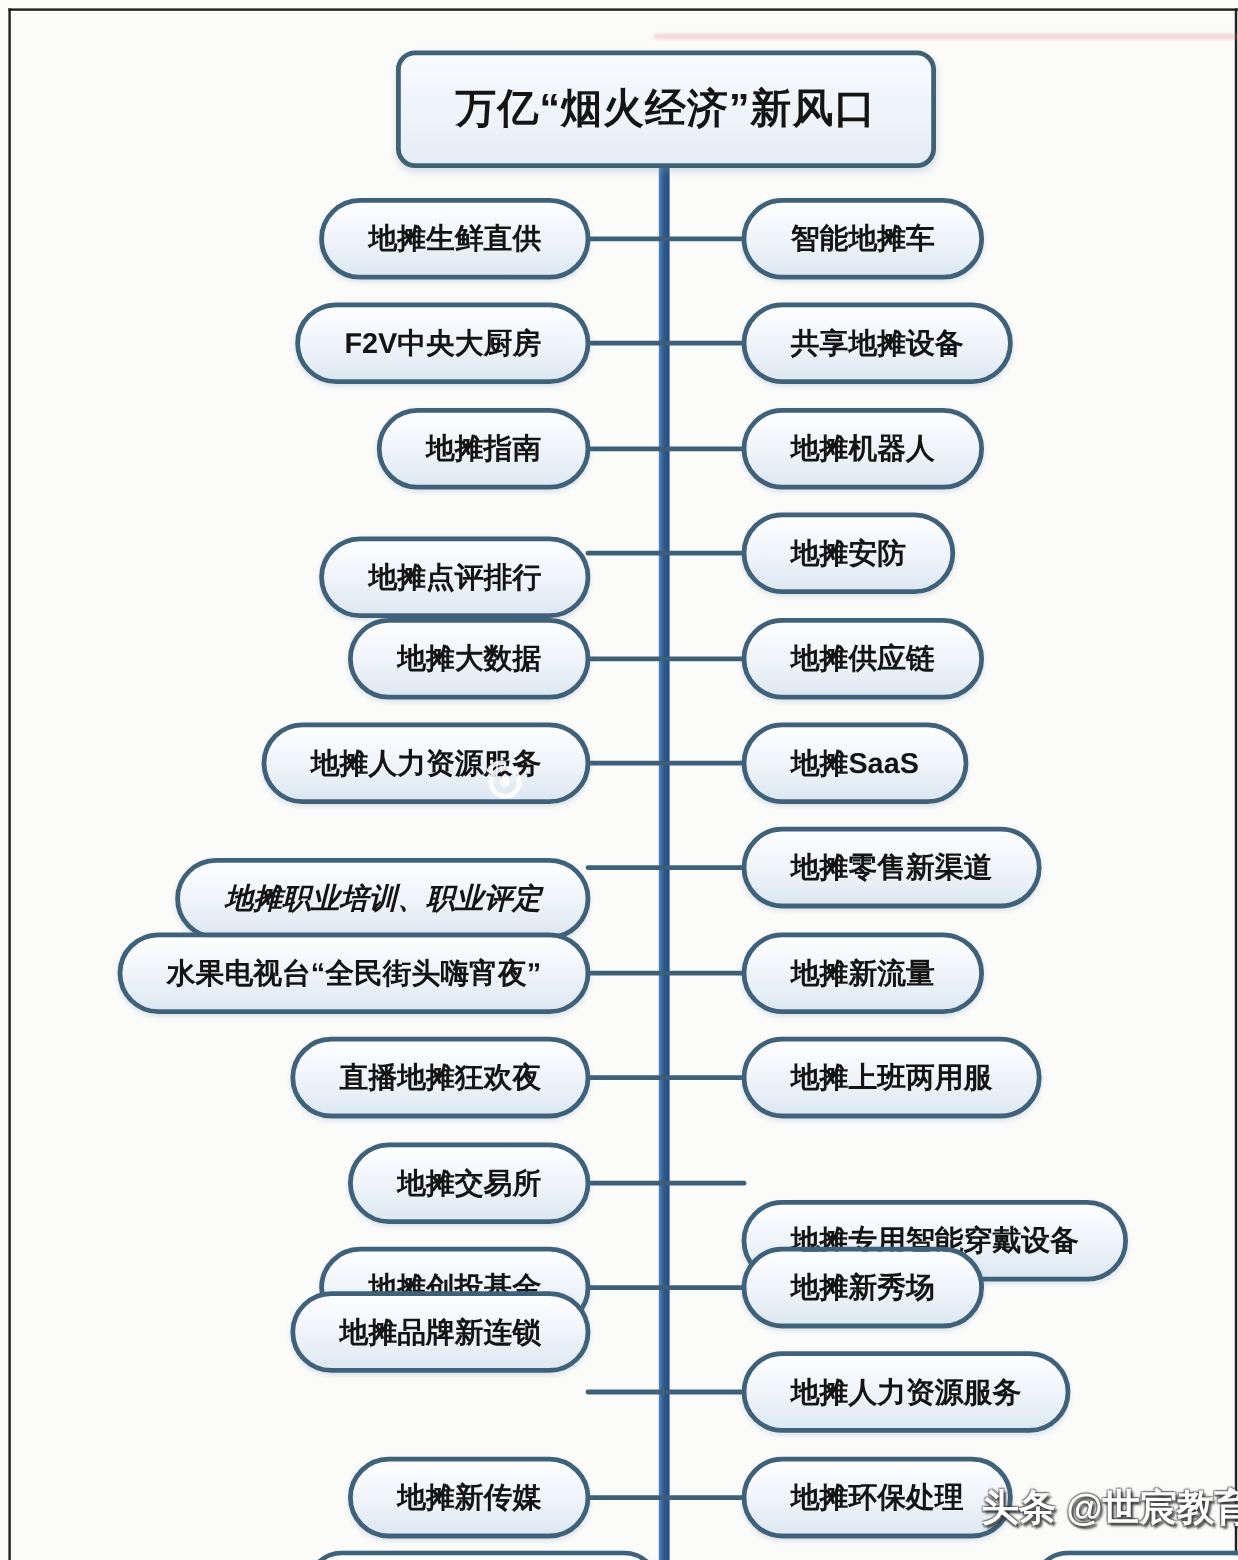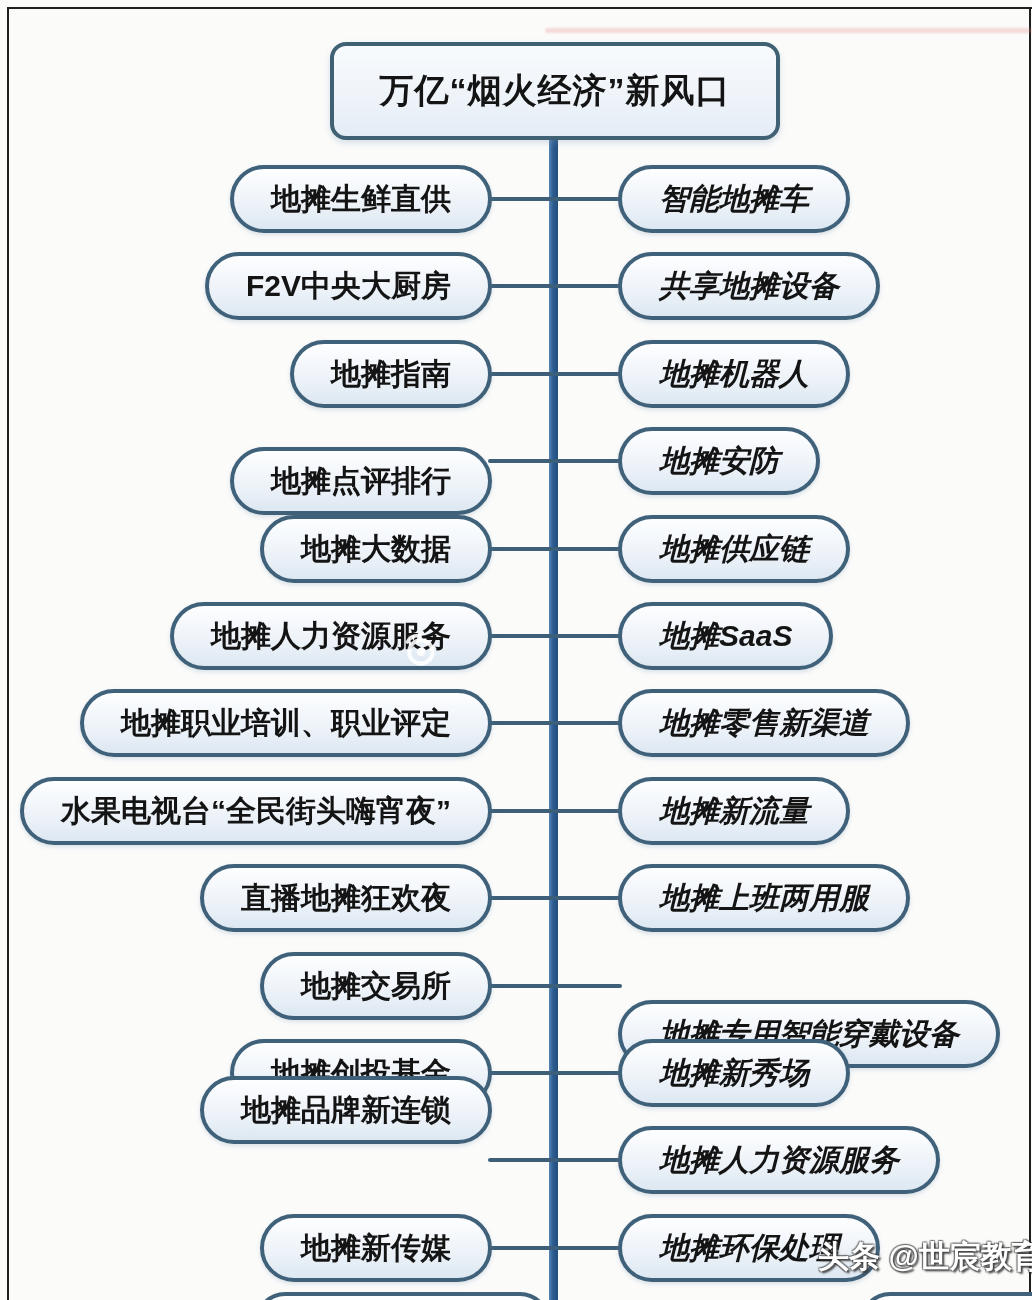--- a/index.html
+++ b/index.html
@@ -28,24 +28,24 @@
     position:absolute; left:549px; top:139px; width:9px; height:1161px;
     background:linear-gradient(90deg,#5585b5 0%,#2d5c90 45%,#234e7e 100%);
   }
   .bubble {
     position:absolute; height:68px; box-sizing:border-box;
     display:flex; align-items:center; justify-content:center;
     padding:0 37px; white-space:nowrap;
     border:4px solid #40617a; border-radius:36px;
     background:linear-gradient(180deg,#fdfeff 0%,#eef3f9 55%,#dde8f2 100%);
     box-shadow:0 2px 4px rgba(120,150,180,.25);
-    font-size:30px; font-weight:bold; color:#141414;
+    font-size:24px; font-weight:bold; color:#141414;
   }
   .bubble.left  { right:540px; }
-  .bubble.right { left:618px;font-style:italic; }
+  .bubble.right { left:618px; }
   .conn { position:absolute; height:4px; background:#3d6078; border-radius:2px; }
   .conn.cl { left:488px; width:66px; }
   .conn.cr { left:554px; width:68px; }
 
   .partial {
     position:absolute; top:1292px; height:30px; box-sizing:border-box;
     border:4px solid #40617a; border-bottom:none;
     border-radius:30px 30px 0 0;
     background:linear-gradient(180deg,#fdfeff,#eef4f9);
   }
@@ -99,21 +99,21 @@
       <div class="conn cl" style="top: 547px;"></div>
       <div class="conn cr" style="top: 547px;"></div>
       <div class="bubble left" style="top: 515px;">地摊大数据</div>
       <div class="bubble right" style="top: 515px; text-align: center;">地摊供应链</div>
       <div class="conn cl" style="top: 634px;"></div>
       <div class="conn cr" style="top: 634px;"></div>
       <div class="bubble left" style="top: 602px;">地摊人力资源服务</div>
       <div class="bubble right" style="top: 602px;">地摊SaaS</div>
       <div class="conn cl" style="top: 721px;"></div>
       <div class="conn cr" style="top: 721px;"></div>
-      <div class="bubble left" style="top: 689px;">地摊职业培训、职业评定</div>
+      <div class="bubble left" style="top: 715px; font-style: italic;">地摊职业培训、职业评定</div>
       <div class="bubble right" style="top: 689px;">地摊零售新渠道</div>
       <div class="conn cl" style="top: 809px;"></div>
       <div class="conn cr" style="top: 809px;"></div>
       <div class="bubble left" style="top: 777px;">水果电视台“全民街头嗨宵夜”</div>
       <div class="bubble right" style="top: 777px;">地摊新流量</div>
       <div class="conn cl" style="top: 896px;"></div>
       <div class="conn cr" style="top: 896px;"></div>
       <div class="bubble left" style="top: 864px;">直播地摊狂欢夜</div>
       <div class="bubble right" style="top: 864px;">地摊上班两用服</div>
       <div class="conn cl" style="top: 984px;"></div>

